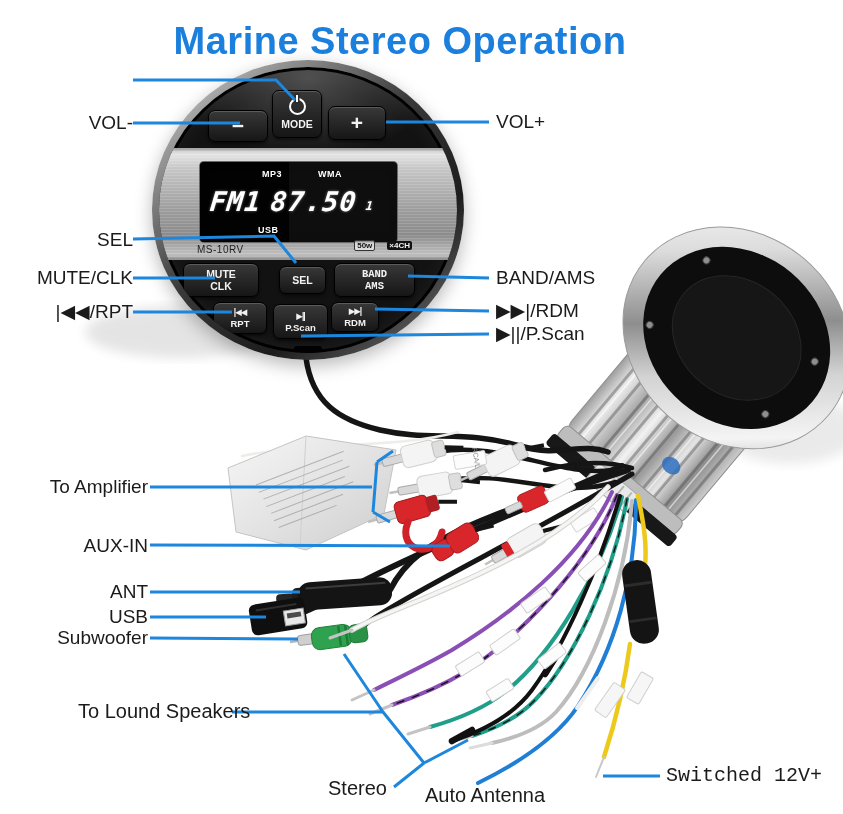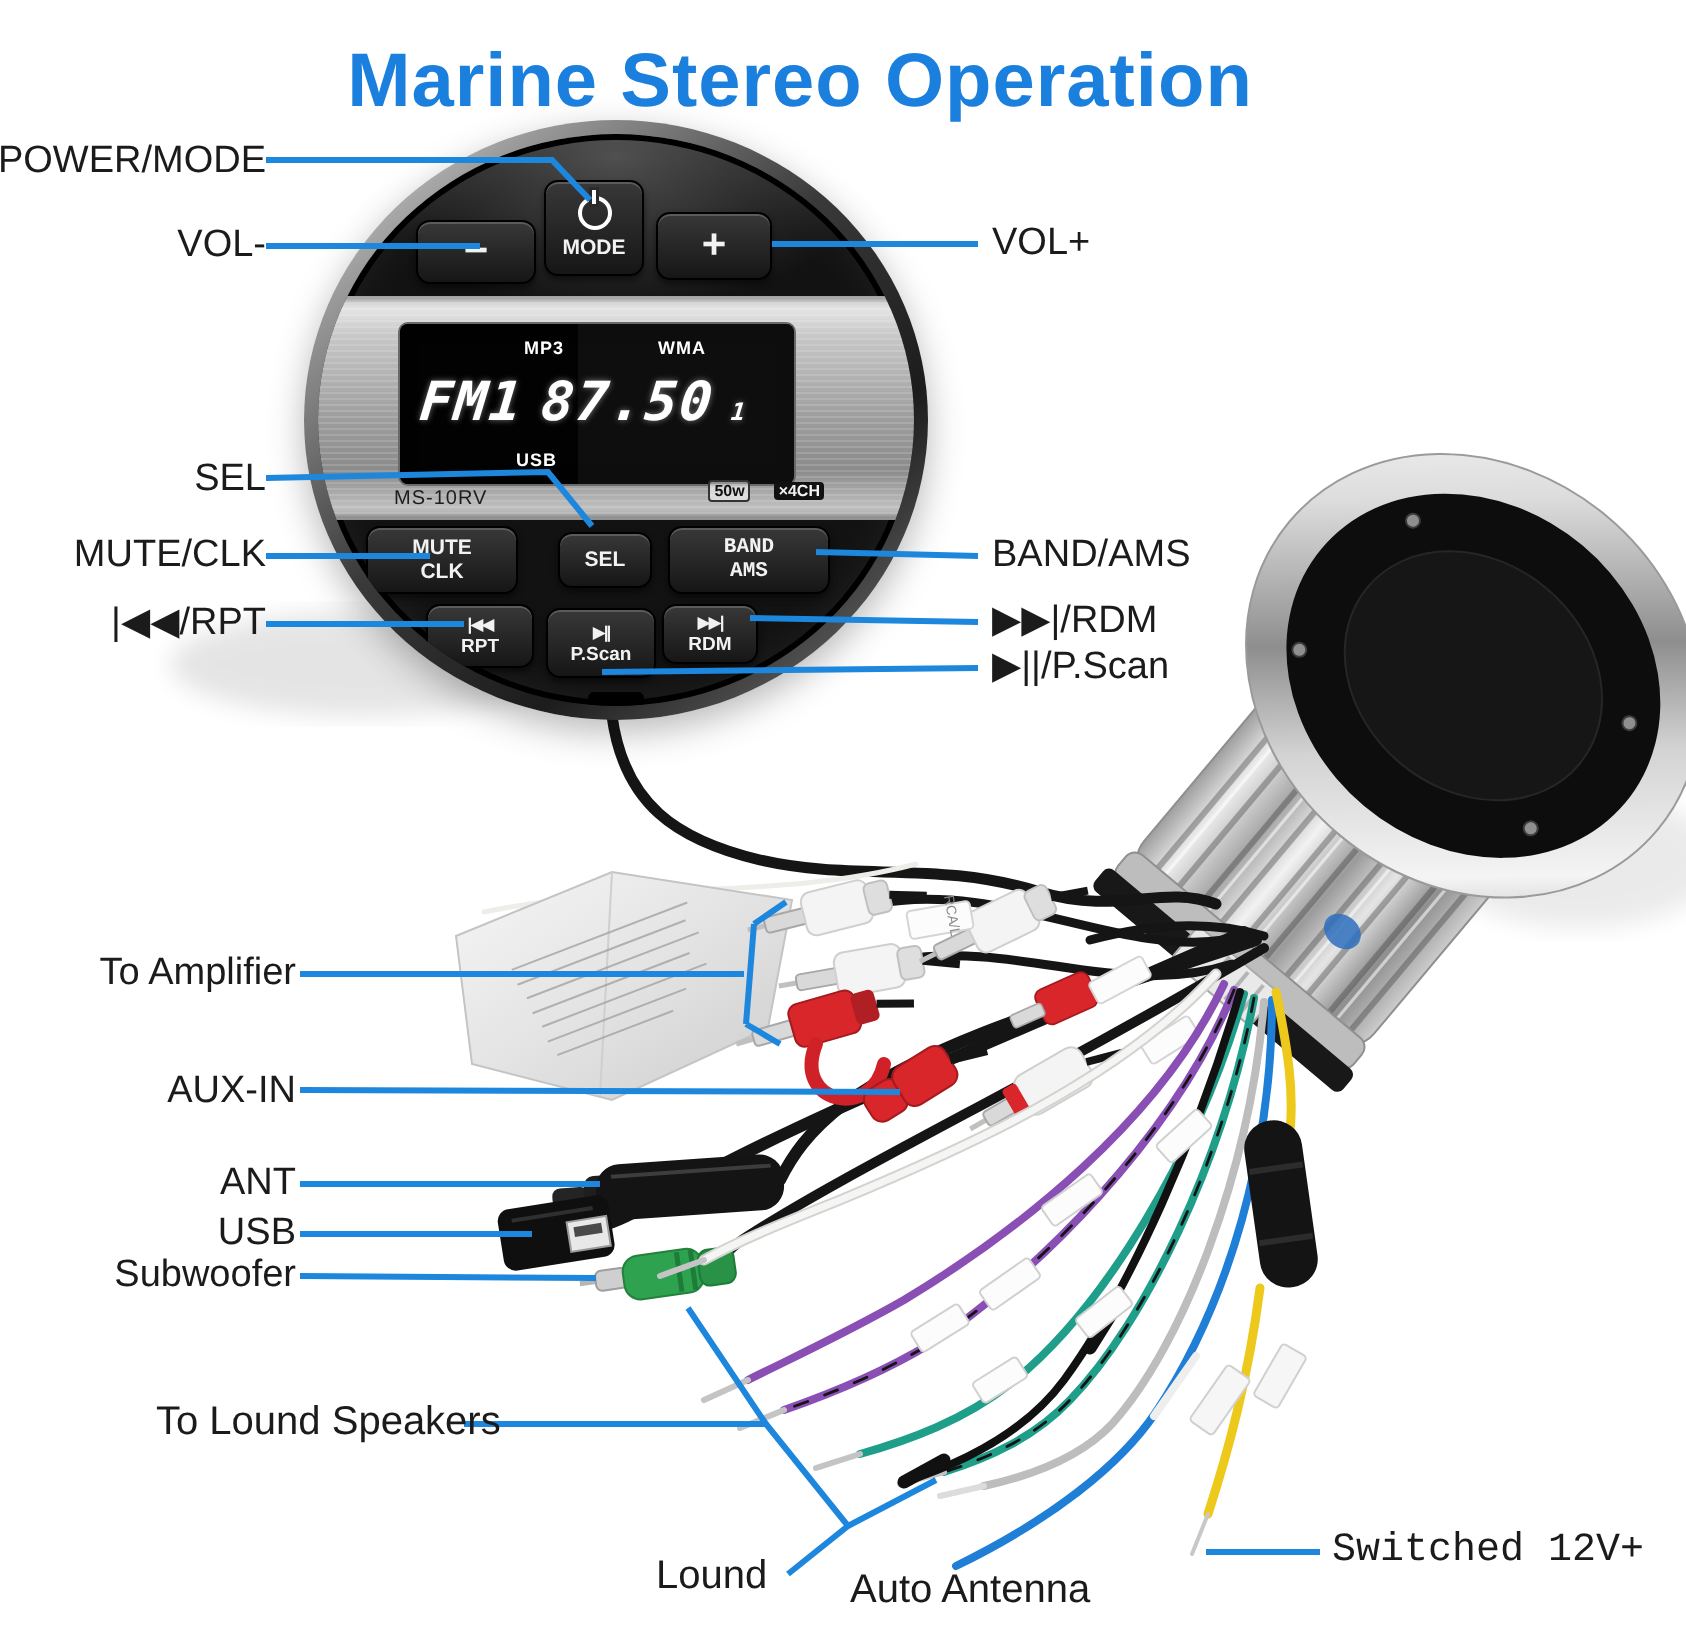--- a/index.html
+++ b/index.html
@@ -55,21 +55,21 @@
   .fu-band{position:absolute;left:-4px;right:-4px;top:81px;height:112px;
       background:linear-gradient(180deg,#f1f1f1 0%,#c7c7c7 18%,#9d9d9d 55%,#8b8b8b 78%,#d0d0d0 100%);
       box-shadow:inset 0 2px 4px rgba(0,0,0,.45),inset 0 -2px 4px rgba(0,0,0,.45);}
   .fu-band::before{content:"";position:absolute;inset:0;
       background:repeating-linear-gradient(180deg,rgba(255,255,255,.14) 0 1px,rgba(0,0,0,0) 1px 3px);}
   .fu-lcd{position:absolute;left:45px;top:14px;width:197px;height:80px;background:#020202;
       border-radius:4px;box-shadow:inset 0 0 8px #000,0 0 0 1px #6a6a6a;}
   .fu-lcd::after{content:"";position:absolute;right:0;top:0;bottom:0;width:55%;
       background:rgba(255,255,255,.05);border-radius:0 4px 4px 0;}
   .lcd-ind{position:absolute;color:#fff;font-size:9px;font-weight:bold;letter-spacing:.5px;}
-  .lcd-mp3{left:62px;top:7px;} .lcd-wma{left:129px;top:7px;text-align:center;} .lcd-usb{left:58px;bottom:7px;}
+  .lcd-mp3{left:62px;top:7px;} .lcd-wma{left:118px;top:7px;text-align:center;} .lcd-usb{left:58px;bottom:7px;}
   .lcd-main{position:absolute;left:10px;top:24px;right:6px;display:flex;align-items:flex-start;gap:9px;
       font-family:"DejaVu Sans Mono","Liberation Mono",monospace;font-weight:bold;font-style:italic;
       color:#fff;font-size:27px;letter-spacing:1px;transform:skewX(-6deg);
       text-shadow:0 0 3px rgba(255,255,255,.45);z-index:2;}
   .lcd-sub{font-size:12px;align-self:flex-end;margin-bottom:4px;letter-spacing:0;}
   .fu-model{position:absolute;left:42px;bottom:5px;font-size:10px;font-weight:normal;color:#1e1e1e;
       letter-spacing:.5px;}
   .fu-badge{position:absolute;right:49px;bottom:9px;display:flex;align-items:center;gap:12px;z-index:2;}
   .b50w{font-size:8px;font-weight:bold;color:#111;border:1px solid #333;border-radius:2px;
       padding:0 2px;background:rgba(255,255,255,.55);}
@@ -414,32 +414,31 @@
       <path d="M150,617 L266,617"></path>
       <path d="M150,638 L298,639"></path>
       <path d="M232,712 L383,712 M383,712 L344,654 M383,712 L424,763 M424,763 L468,740"></path>
       <path d="M394,787 L424,763"></path>
       <path d="M603,776 L660,776"></path>
     </g>
   </svg>
 
   <div class="title">Marine Stereo Operation</div>
 
-  <div class="lbl ra lbl-power-mode">POWER/MODE</div>
   <div class="lbl ra lbl-vol-minus">VOL-</div>
   <div class="lbl lbl-vol-plus">VOL+</div>
   <div class="lbl ra lbl-sel">SEL</div>
   <div class="lbl ra lbl-mute-clk">MUTE/CLK</div>
   <div class="lbl ra lbl-rpt">|◀◀/RPT</div>
   <div class="lbl lbl-band-ams">BAND/AMS</div>
   <div class="lbl lbl-rdm">▶▶|/RDM</div>
   <div class="lbl lbl-pscan">▶||/P.Scan</div>
   <div class="lbl ra lbl-to-amplifier">To Amplifier</div>
   <div class="lbl ra lbl-aux-in">AUX-IN</div>
   <div class="lbl ra lbl-ant">ANT</div>
   <div class="lbl ra lbl-usb">USB</div>
   <div class="lbl ra lbl-subwoofer">Subwoofer</div>
   <div class="lbl lbl-to-lound-speakers">To Lound Speakers</div>
-  <div class="lbl lbl-ground">Lound</div>
+  <div class="lbl lbl-ground">Stereo</div>
   <div class="lbl lbl-auto-antenna">Auto Antenna</div>
   <div class="lbl lbl-switched-12v">Switched 12V+</div>
 
 </div>
 
 </body></html>

